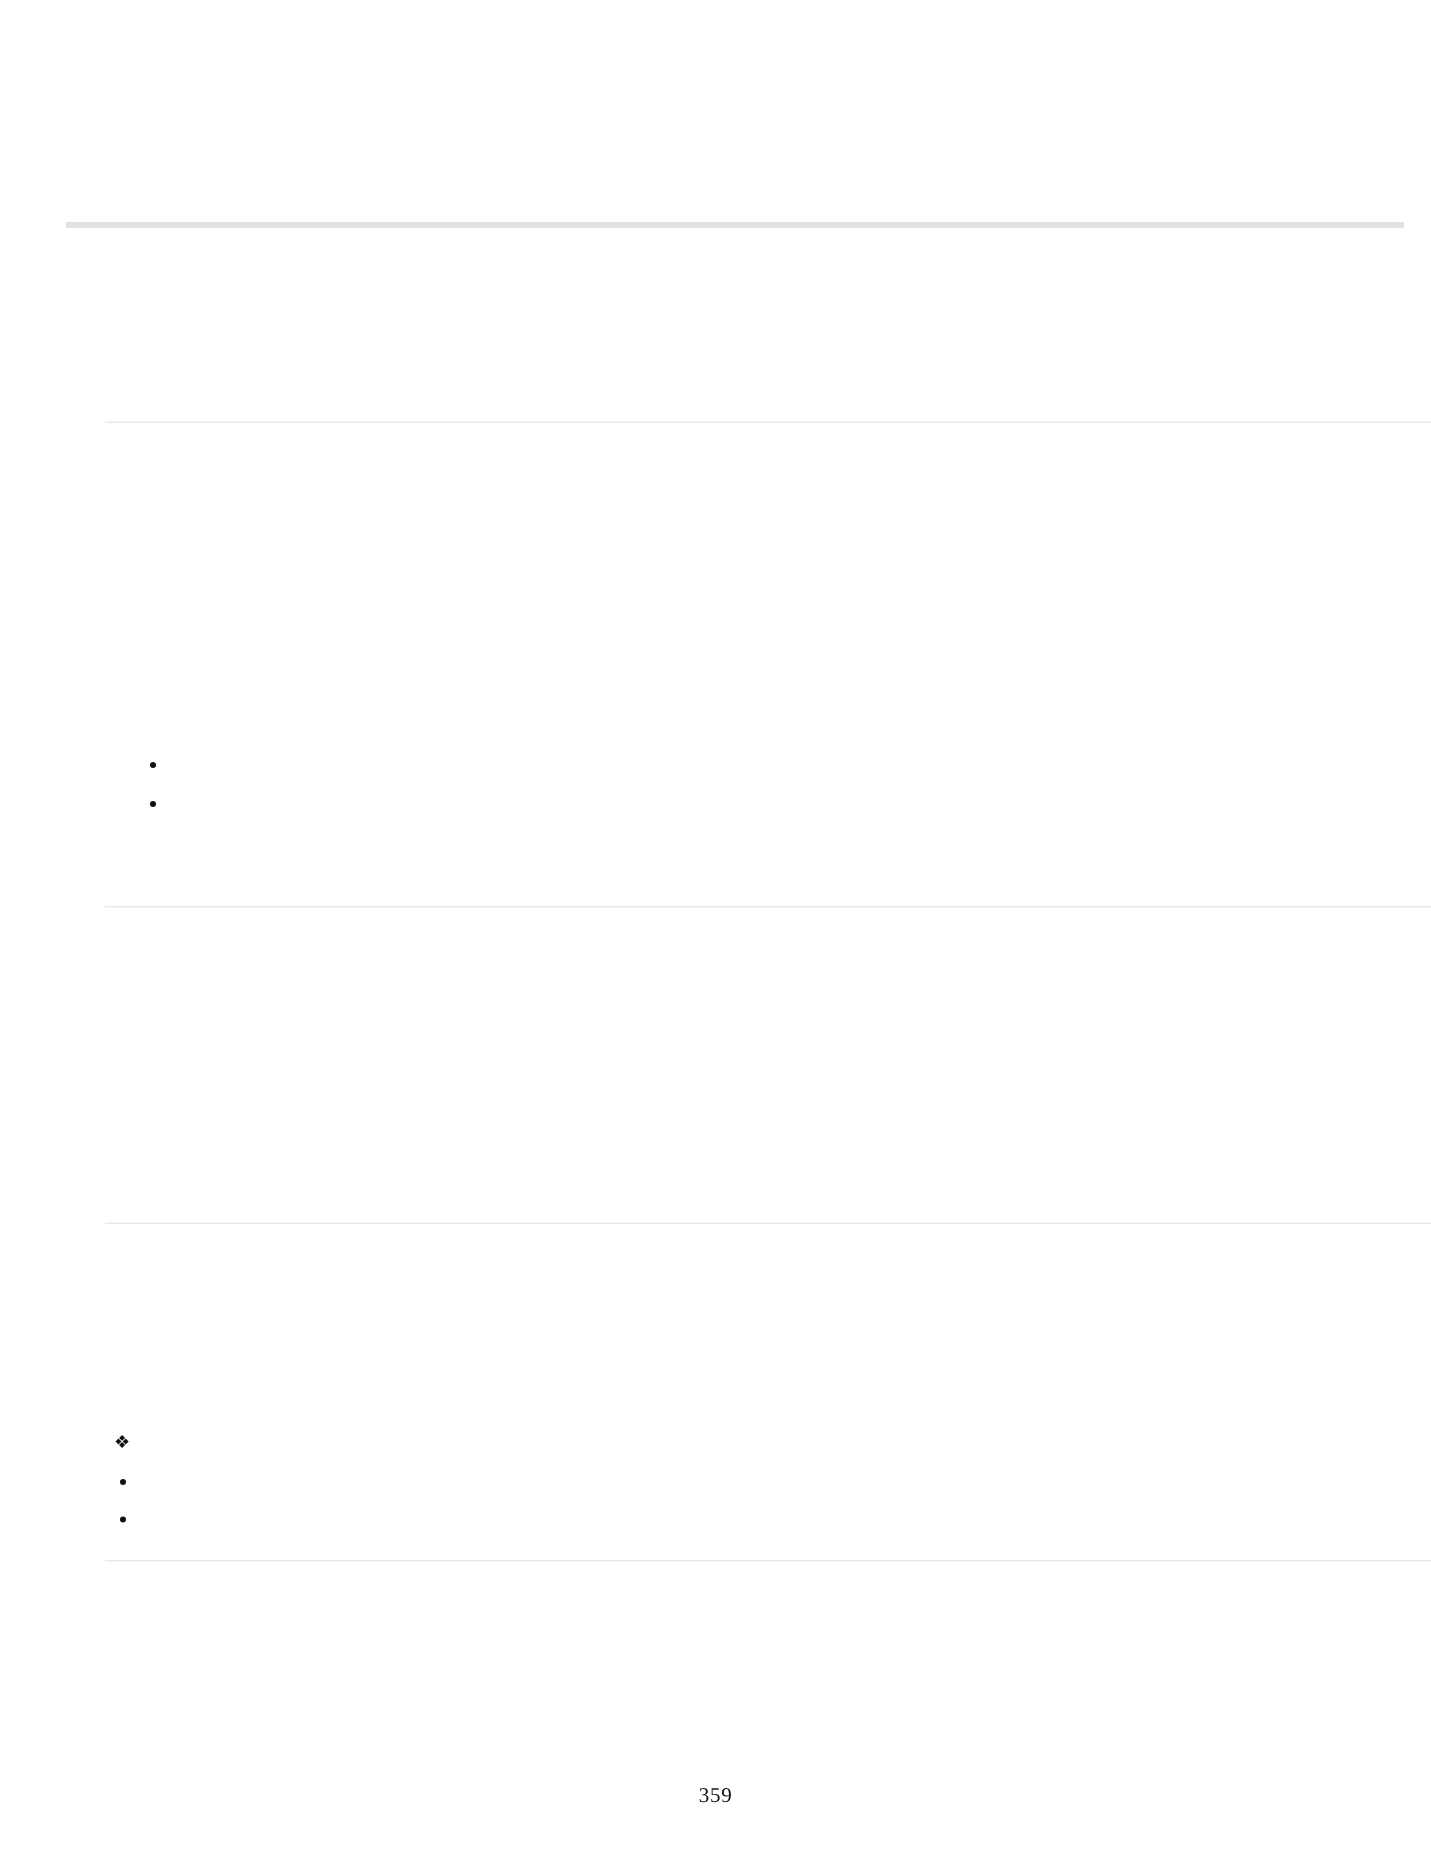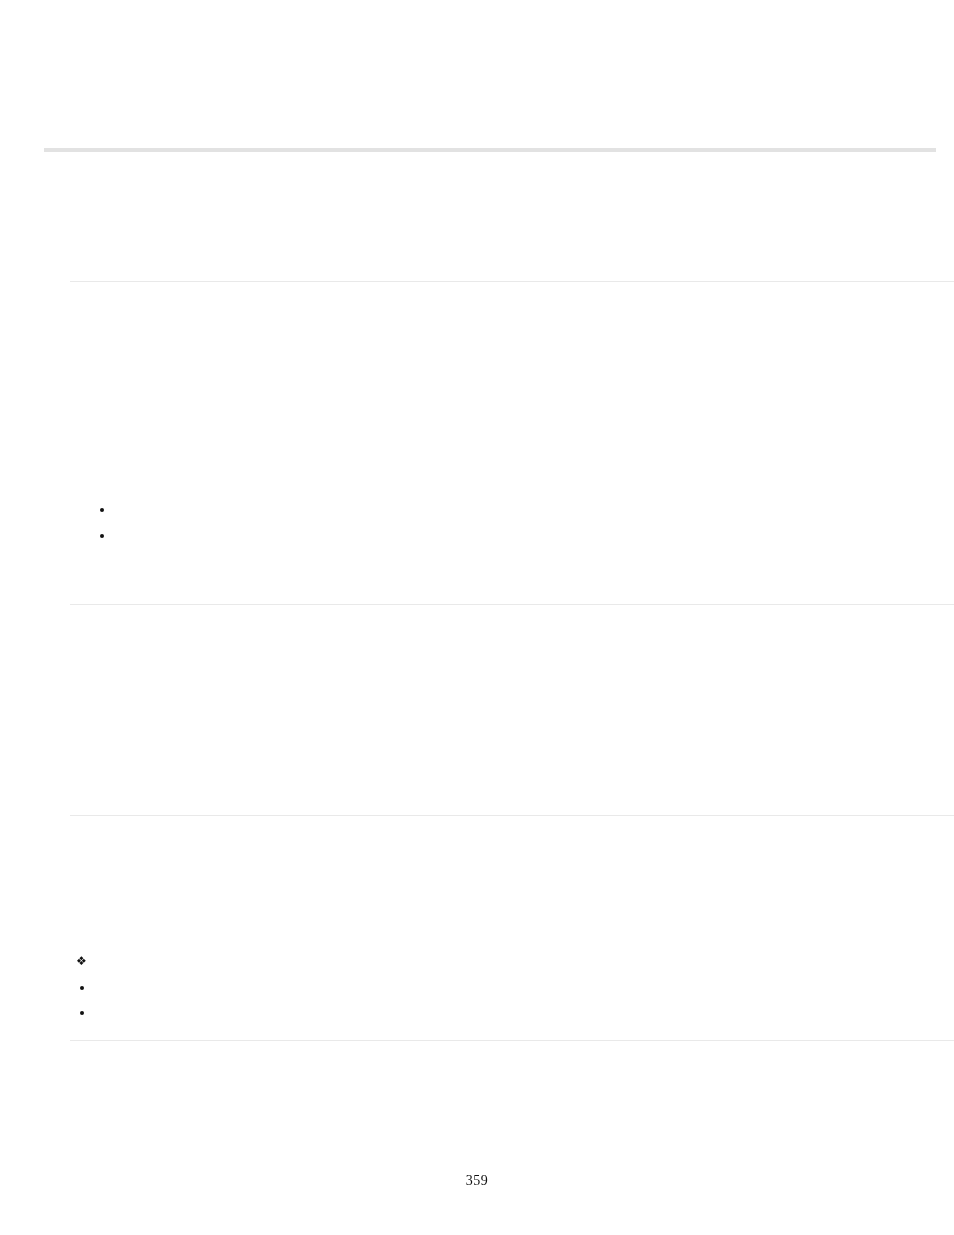--- a/index.html
+++ b/index.html
@@ -51,21 +51,21 @@
     font-size: 12px;
     line-height: 1;
     color: #111111;
     flex: 0 0 auto;
     margin-top: 6px;
   }
   .page-number {
     position: absolute;
     left: 0;
     right: 0;
-    bottom: 46px;
+    bottom: 29px;
     text-align: center;
     font-size: 14px;
     color: #111111;
     letter-spacing: 0.5px;
   }
 
   
   .abs { position: absolute; left: 70px; right: 46px; }
   .hr1 { top: 281px; }
   .hr2 { top: 604px; }

